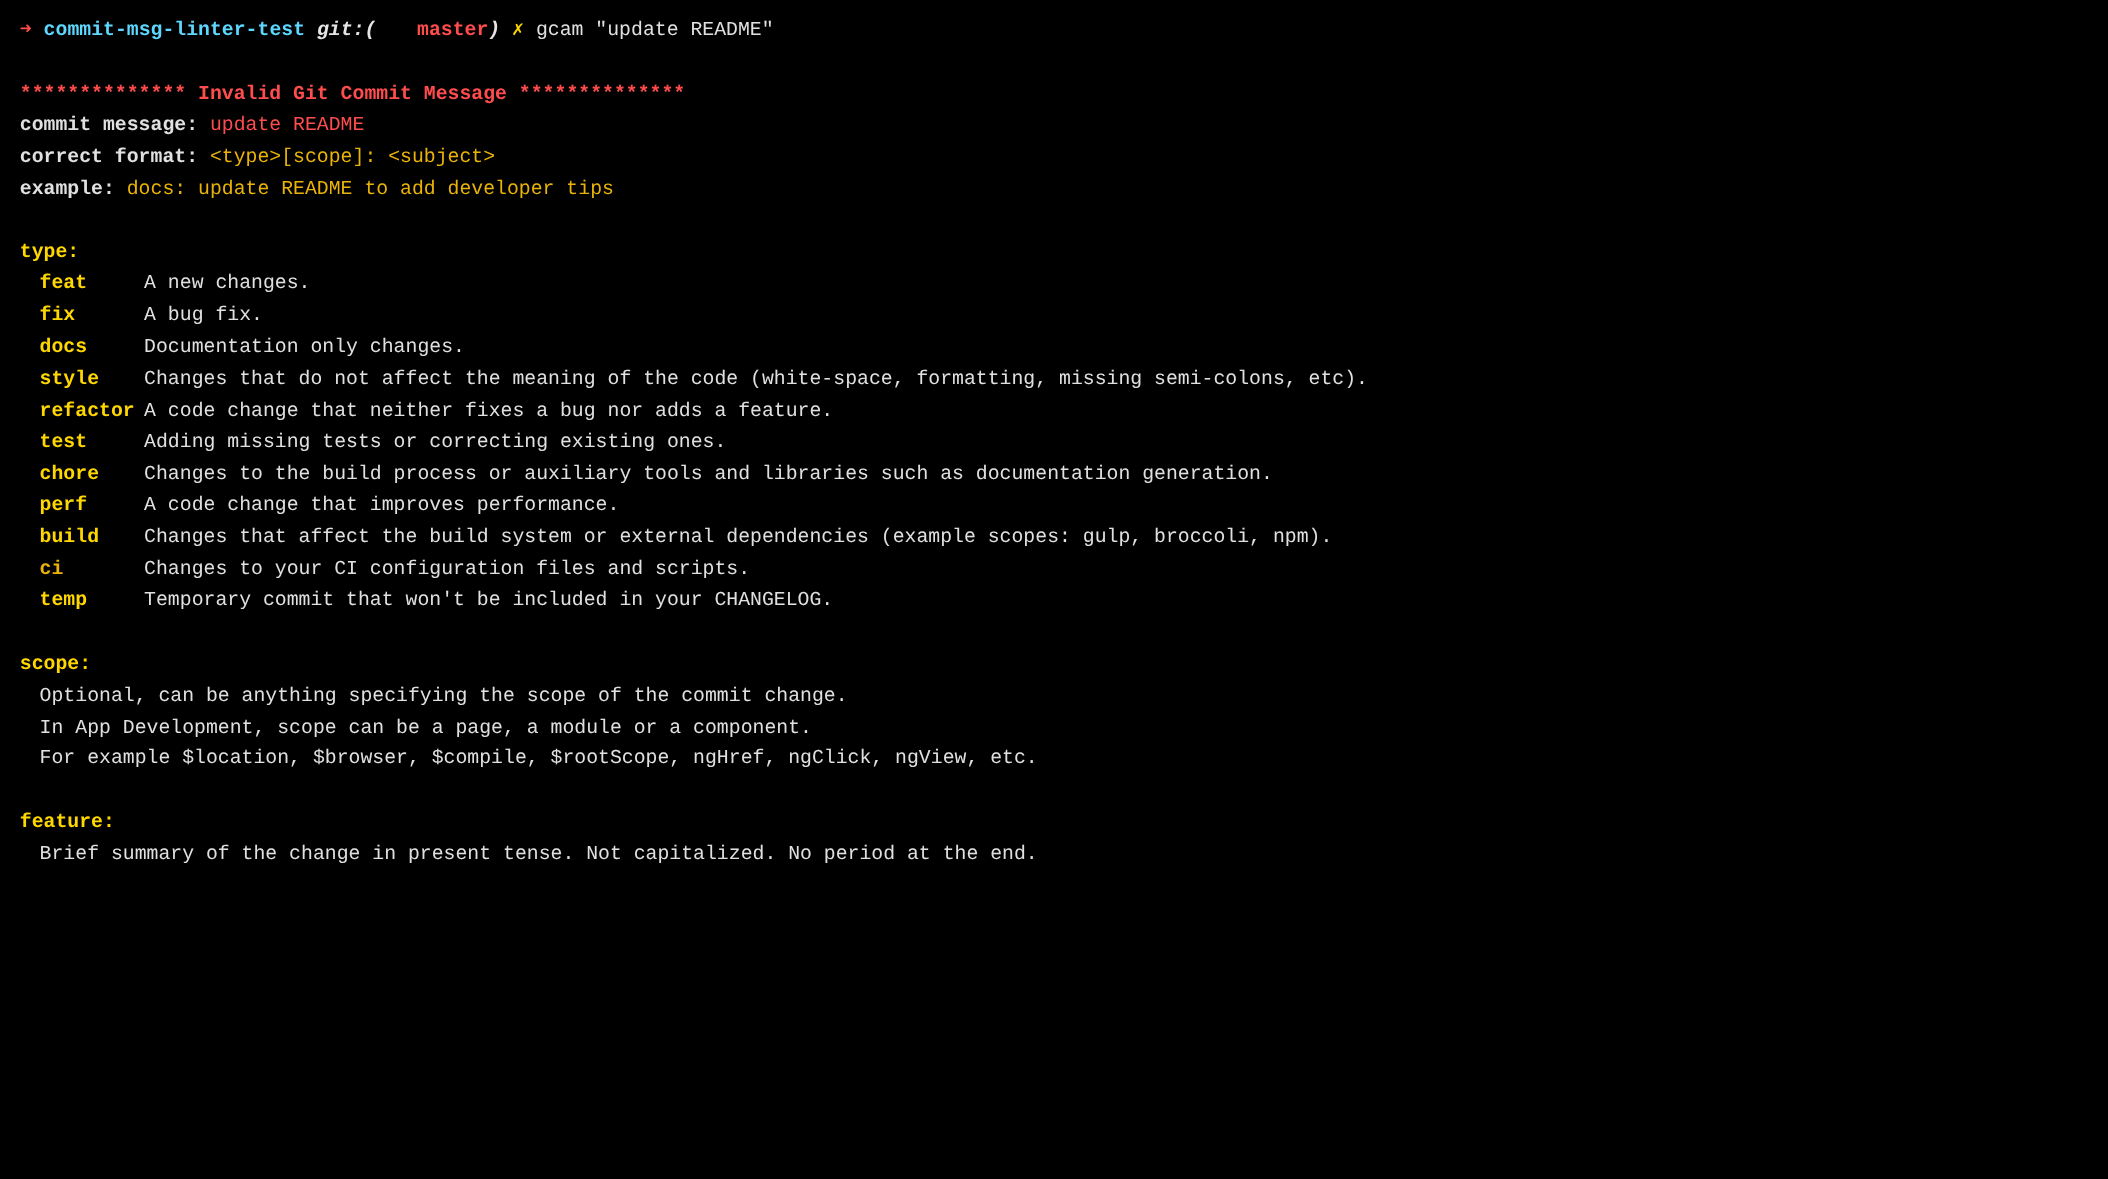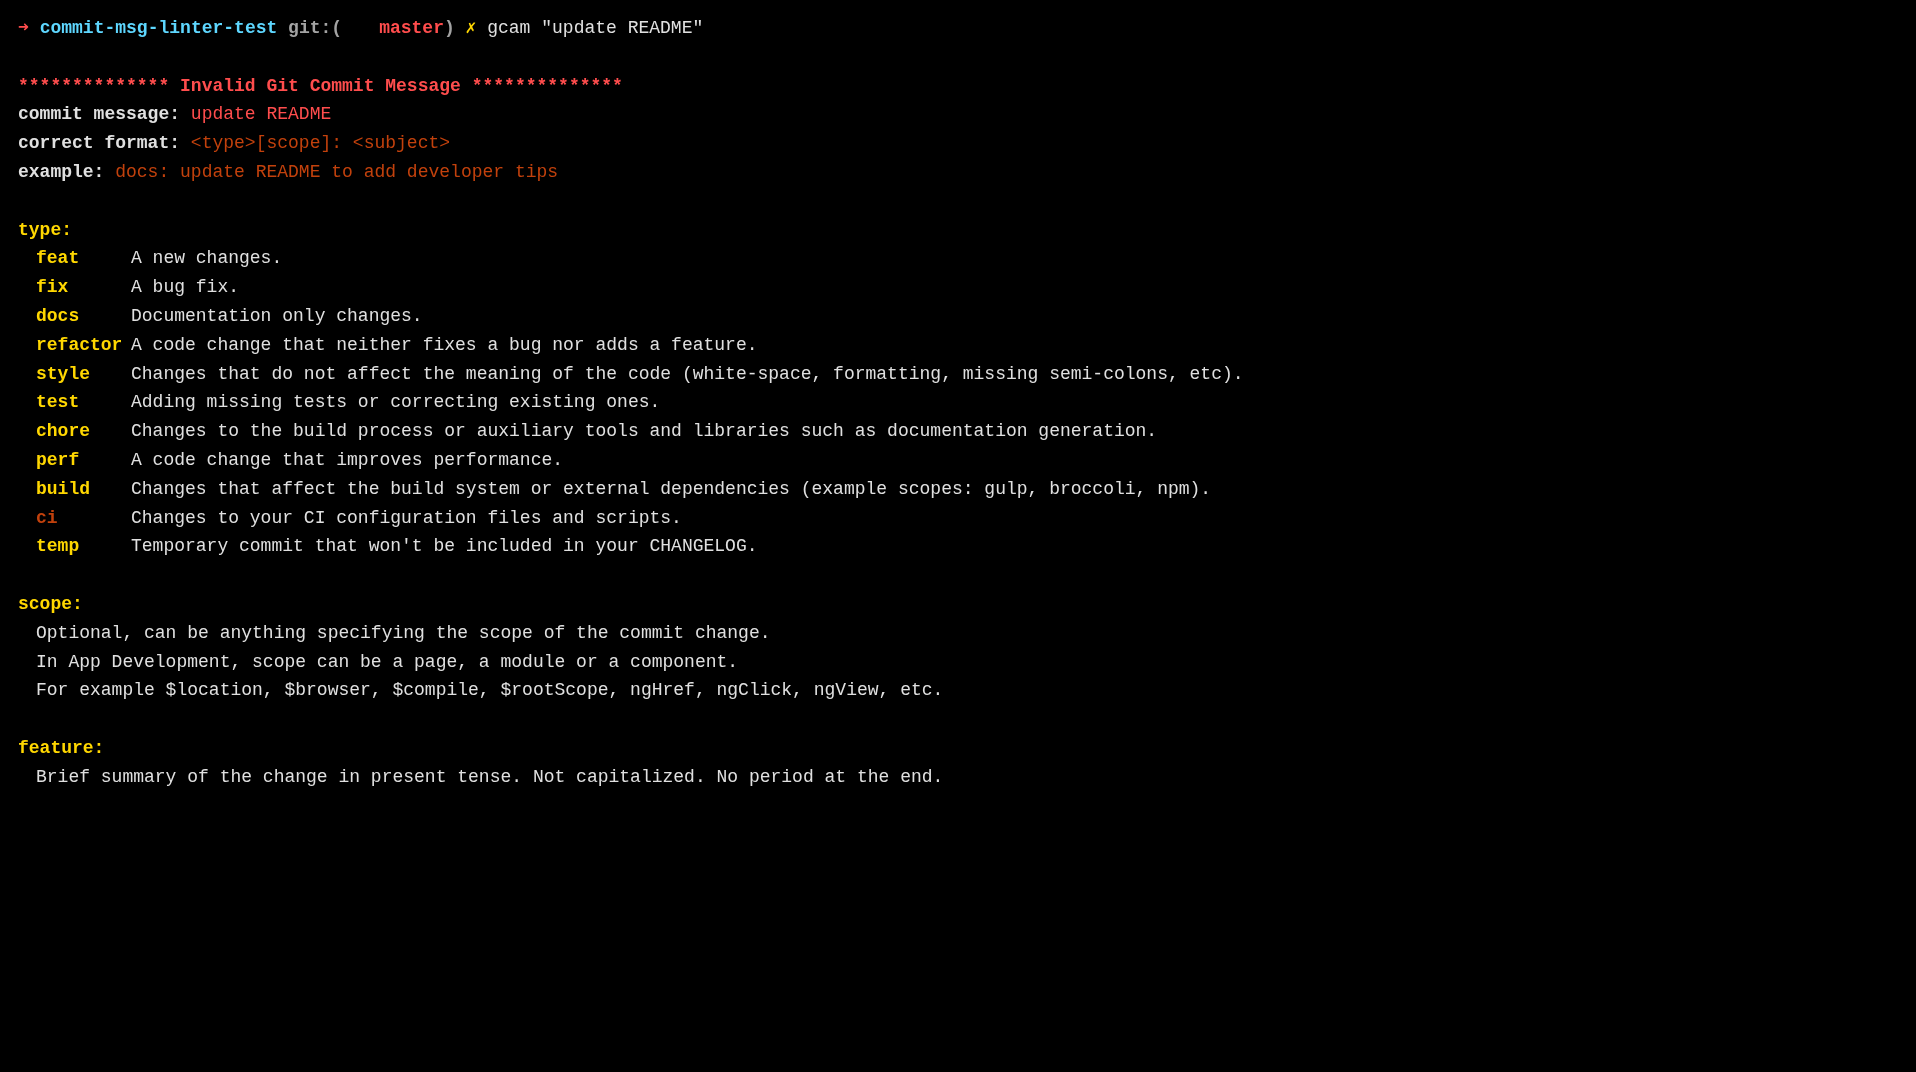--- a/index.html
+++ b/index.html
@@ -18,40 +18,41 @@
       min-height: 1072px;
     }
     .prompt-arrow {
       color: #ff4d4d;
       font-weight: bold;
     }
     .dir-name {
       color: #5ed7ff;
     }
     .git-label {
-      color: #a3a3a3;
+      color: #e5e5e5;
+      font-style: italic;
     }
     .branch {
       color: #ff4d4d;
       padding-left: 37px;
     }
     .lightning {
       color: #ffd700;
     }
     .command {
       color: #e0e0e0;
     }
     .yellow {
       color: #ffd700;
     }
     .red {
       color: #ff4d4d;
     }
     .green {
-      color: #c2410c;
+      color: #eab308;
     }
     .white {
       color: #e0e0e0;
     }
     .bold {
       font-weight: bold;
     }
     .section {
       margin-bottom: 0;
     }
@@ -120,26 +121,26 @@
     </div>
     <div class="type-row">
       <span class="type-name bold yellow">fix</span>
       <span class="type-desc white">A bug fix.</span>
     </div>
     <div class="type-row">
       <span class="type-name bold yellow">docs</span>
       <span class="type-desc white">Documentation only changes.</span>
     </div>
     <div class="type-row">
+      <span class="type-name bold yellow">style</span>
+      <span class="type-desc white">Changes that do not affect the meaning of the code (white-space, formatting, missing semi-colons, etc).</span>
+    </div>
+    <div class="type-row">
       <span class="type-name bold yellow">refactor</span>
       <span class="type-desc white">A code change that neither fixes a bug nor adds a feature.</span>
-    </div>
-    <div class="type-row">
-      <span class="type-name bold yellow">style</span>
-      <span class="type-desc white">Changes that do not affect the meaning of the code (white-space, formatting, missing semi-colons, etc).</span>
     </div>
     <div class="type-row">
       <span class="type-name bold yellow">test</span>
       <span class="type-desc white">Adding missing tests or correcting existing ones.</span>
     </div>
     <div class="type-row">
       <span class="type-name bold yellow">chore</span>
       <span class="type-desc white">Changes to the build process or auxiliary tools and libraries such as documentation generation.</span>
     </div>
     <div class="type-row">

